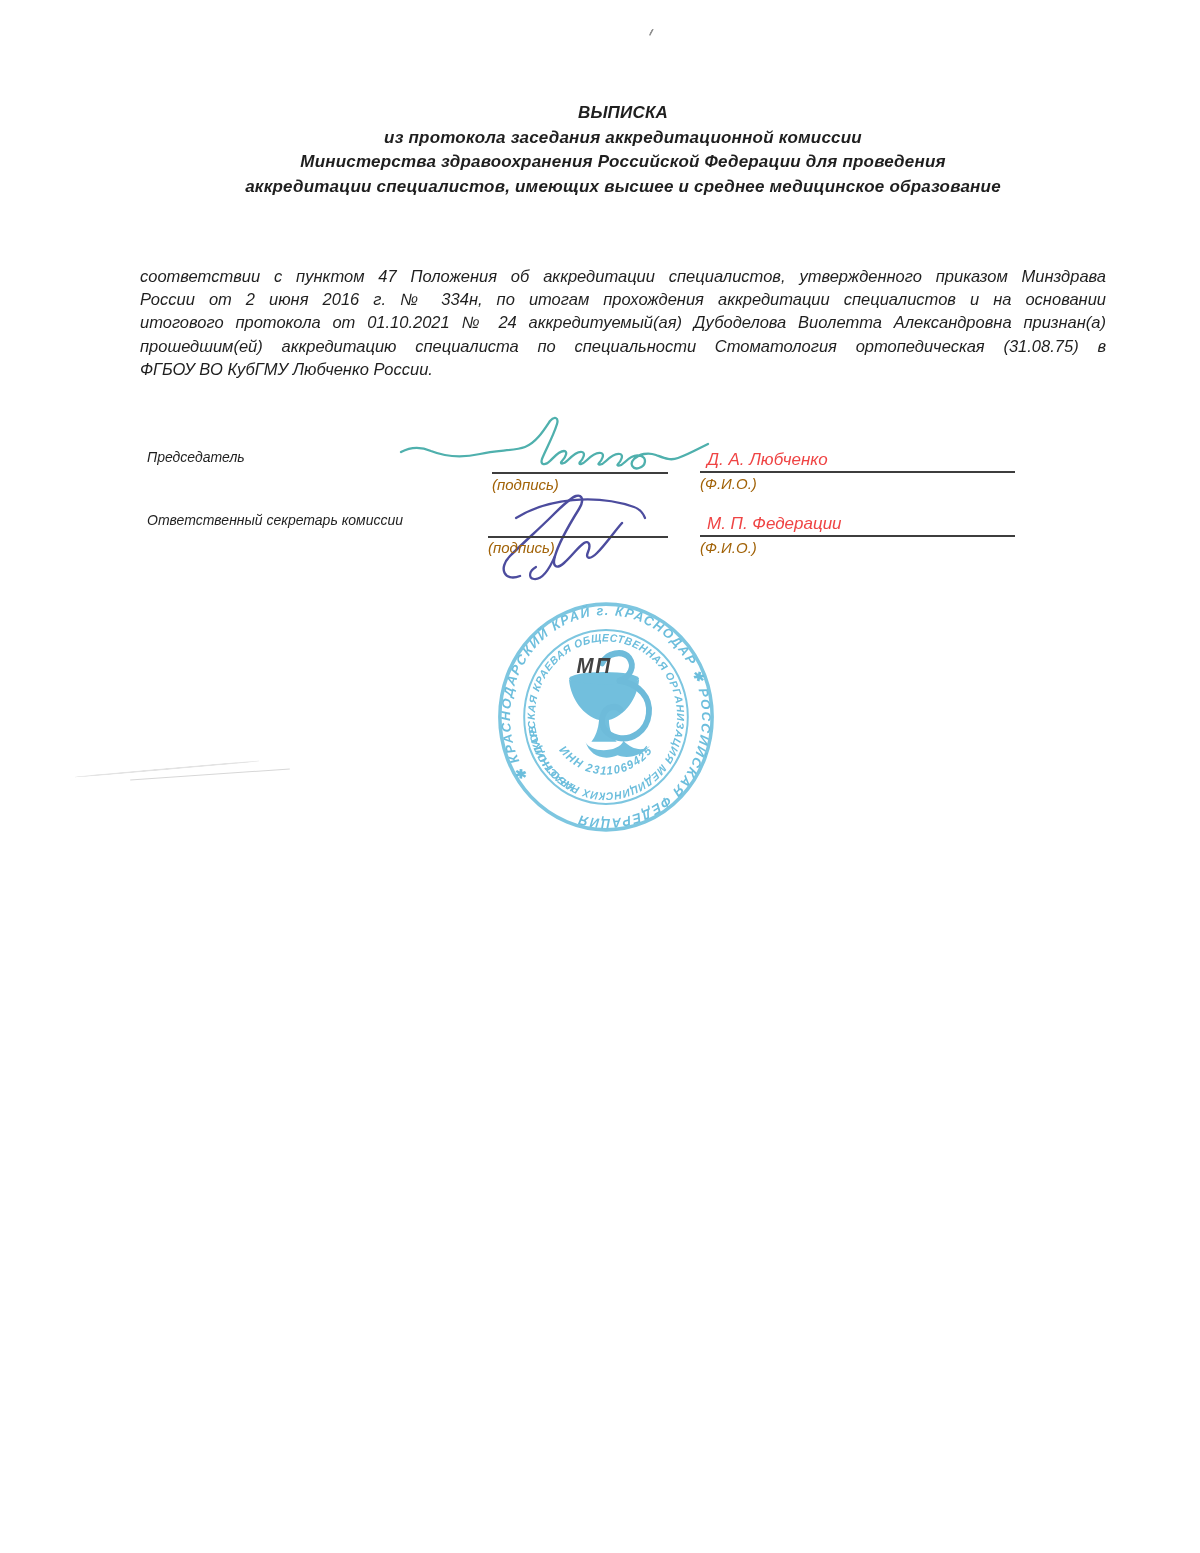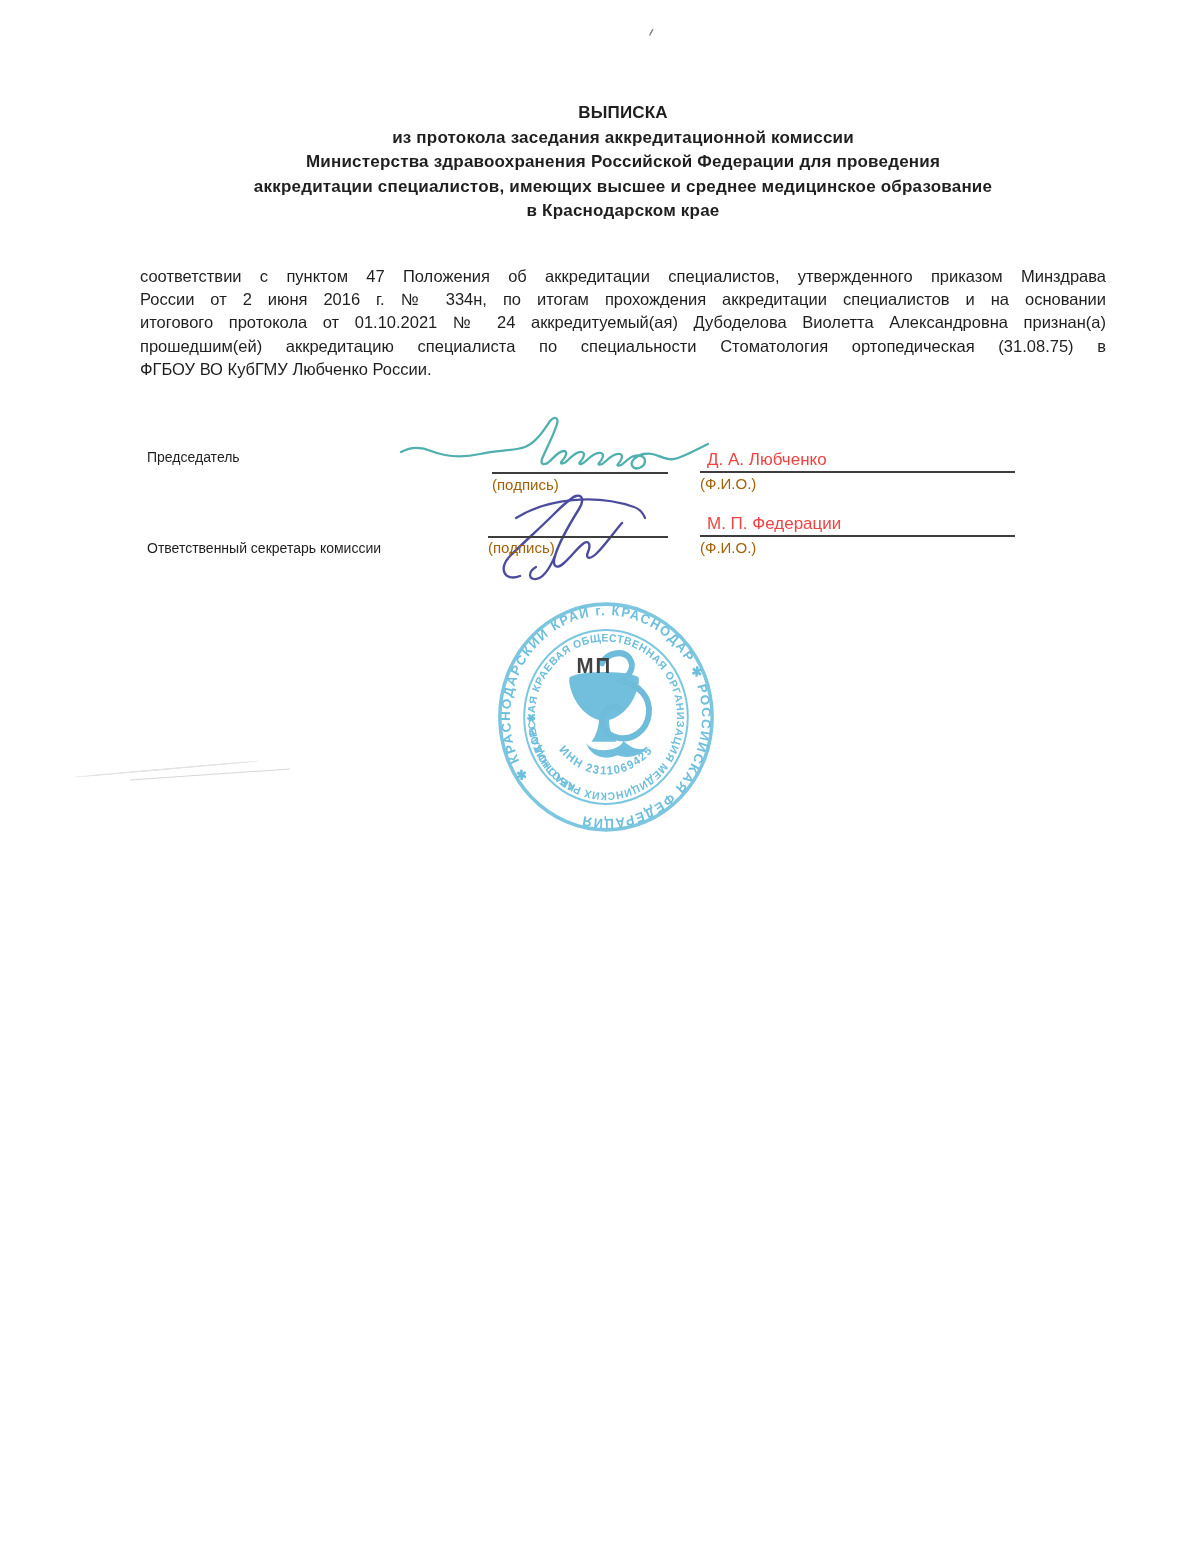--- a/index.html
+++ b/index.html
@@ -4,20 +4,21 @@
 <style>
   html,body{margin:0;padding:0;background:#ffffff;}
   .page{
     position:relative;
     width:1200px;
     height:1093px;
     background:#ffffff;
     font-family:"Liberation Sans", sans-serif;
     color:#222222;
     overflow:hidden;
+    font-style:italic;
   }
   
   .title{
     position:absolute;
     left:140px; top:101px; width:966px;
     text-align:center;
     font-weight:bold;
     font-size:17px;
     line-height:24.5px;
     color:#1f1f1f;
@@ -109,21 +110,20 @@
 </head>
 <body>
 
 <div class="page">
 
   <div class="title">
     <div>ВЫПИСКА</div>
     <div>из протокола заседания аккредитационной комиссии</div>
     <div>Министерства здравоохранения Российской Федерации для проведения</div>
     <div>аккредитации специалистов, имеющих высшее и среднее медицинское образование</div>
-    <div>в Краснодарском крае</div>
   </div>
 
   <div class="bodytext">
     <div class="bl">соответствии с пунктом 47 Положения об аккредитации специалистов, утвержденного приказом Минздрава</div>
     <div class="bl">России от 2 июня 2016 г. № 334н, по итогам прохождения аккредитации специалистов и на основании</div>
     <div class="bl">итогового протокола от 01.10.2021 № 24 аккредитуемый(ая) Дубоделова Виолетта Александровна признан(а)</div>
     <div class="bl">прошедшим(ей) аккредитацию специалиста по специальности Стоматология ортопедическая (31.08.75) в</div>
     <div class="bl last">ФГБОУ ВО КубГМУ Любченко России.</div>
   </div>
 
@@ -141,21 +141,21 @@
              C289,39 300,33 310,28" fill="none" stroke="#4fb0ad" stroke-width="2.3" stroke-linecap="round"></path>
   </svg>
 
   <div class="sigline" style="left:492px; top:472px; width:176px;"></div>
   <div class="caption" style="left:492px; top:476px; width:176px;">(подпись)</div>
 
   <div class="persname" style="left:707px; top:450px;">Д. А. Любченко</div>
   <div class="sigline" style="left:700px; top:471px; width:315px;"></div>
   <div class="caption" style="left:700px; top:475px; width:315px;">(Ф.И.О.)</div>
 
-  <div class="role" style="left:147px; top:540px;">Ответственный секретарь комиссии</div>
+  <div class="role" style="left:147px; top:512px;">Ответственный секретарь комиссии</div>
 
   <svg class="sigsvg" style="left:496px; top:490px;" width="155" height="94" viewBox="0 0 155 94" aria-hidden="true">
     <path d="M24,86 C8,92 2,78 14,66 C26,54 44,38 56,26 C64,18 74,8 80,6
              C87,4 88,11 83,19 C73,35 63,52 59,66 C56,76 60,80 68,73
              C76,66 82,57 88,53 C93,50 95,55 92,62 C89,69 94,70 101,63
              C110,54 118,42 126,33" fill="none" stroke="#4c4c9e" stroke-width="2.4" stroke-linecap="round"></path>
     <path d="M20,28 C52,8 100,4 138,17 C144,19 147,23 149,28" fill="none" stroke="#4c4c9e" stroke-width="2.2" stroke-linecap="round"></path>
     <path d="M59,66 C53,80 46,90 38,89 C32,88 33,81 40,77" fill="none" stroke="#4c4c9e" stroke-width="2.2" stroke-linecap="round"></path>
   </svg>
 

